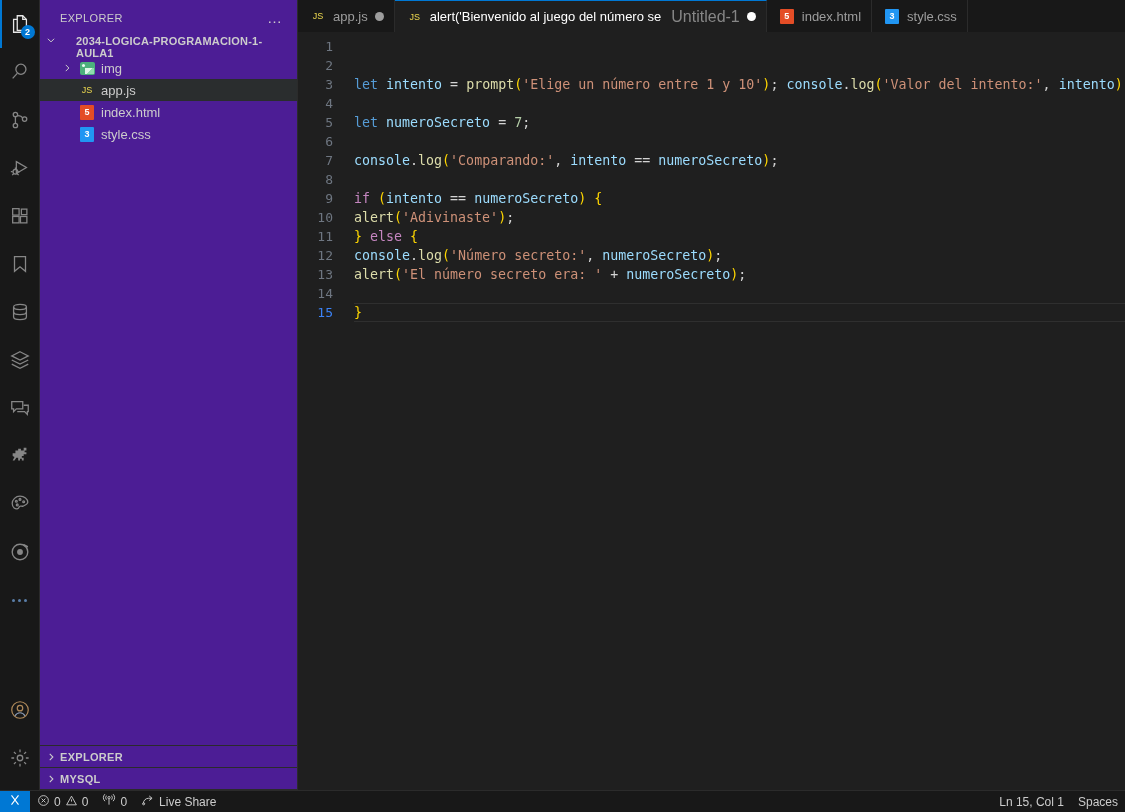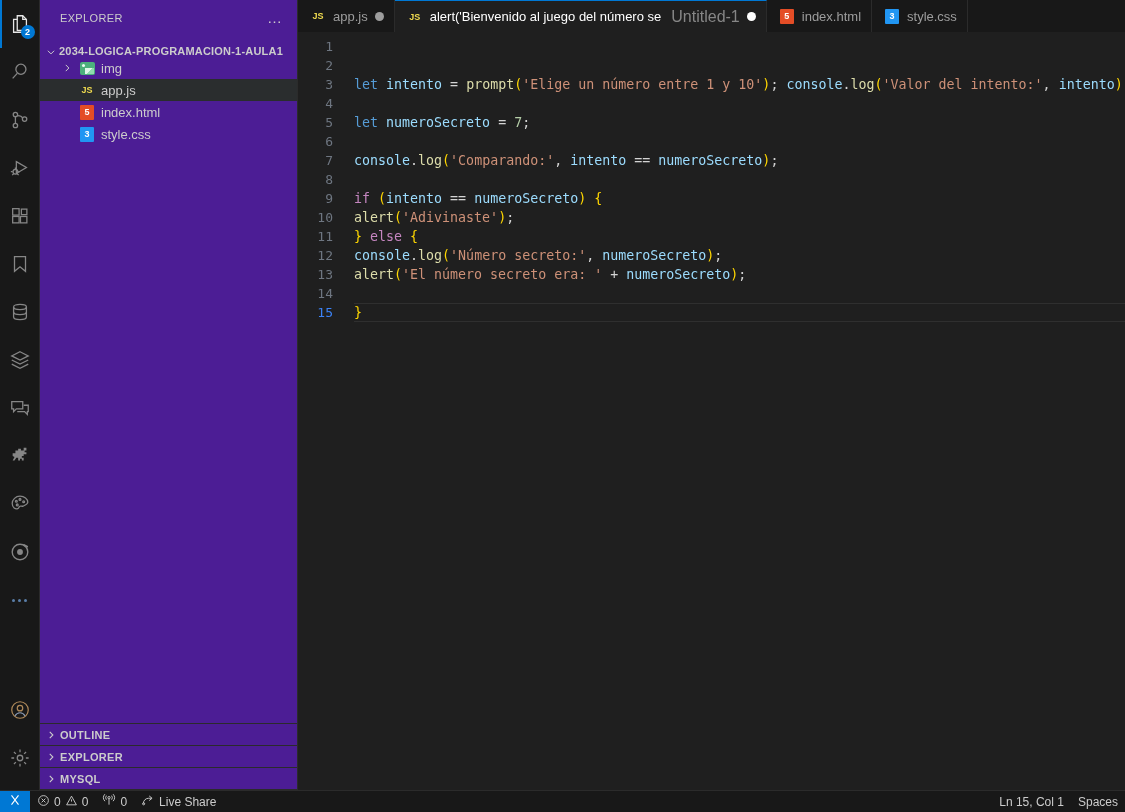--- a/index.html
+++ b/index.html
@@ -45,33 +45,33 @@
     display: flex; flex-direction: column; border-right: 1px solid #2b2b2b;
     position: relative;
   }
   .sb-title {
     height: 35px; display: flex; align-items: center; justify-content: space-between;
     padding: 0 8px 0 20px; color: #cccccc; font-size: 11px; letter-spacing: .35px;
   }
   .sb-title .more { color: #cccccc; font-size: 15px; letter-spacing: 1px; padding: 0 6px; cursor: pointer; }
   .tree { flex: 1; overflow: hidden; }
   .folder-root {
-    height: 22px; display: flex; align-items: flex-end; gap: 3px;
+    height: 22px; display: flex; align-items: flex-start; gap: 20px;
     padding-left: 6px; color: #cccccc; font-size: 11px; font-weight: bold;
     letter-spacing: .2px; cursor: pointer;
   }
   .row {
     height: 22px; display: flex; align-items: center; gap: 6px;
     padding-left: 22px; color: #cccccc; font-size: 13px; cursor: pointer;
   }
   .row.selected { background: #2a2d2e; }
   .row .twisty { width: 11px; display: inline-block; color: #cccccc; }
   .chev { display: inline-block; width: 10px; height: 10px; }
   .fileicon { width: 16px; height: 16px; display: inline-flex; align-items: center; justify-content: center; flex: 0 0 16px; }
-  .jsicon { color: #f0db4f; font-size: 9px; font-weight: bold; font-family: "Liberation Sans", sans-serif; }
+  .jsicon { color: #f0db4f; font-size: 9px; font-weight: normal; font-family: "Liberation Sans", sans-serif; }
   .htmlicon {
     width: 14px; height: 15px; background: #e44d26; color: #fff; font-size: 9px; font-weight: bold;
     display: flex; align-items: center; justify-content: center; border-radius: 1px;
   }
   .cssicon {
     width: 14px; height: 15px; background: #2196f3; color: #fff; font-size: 9px; font-weight: bold;
     display: flex; align-items: center; justify-content: center; border-radius: 1px;
   }
   .imgicon {
     width: 15px; height: 13px; background: #4caf7d; border-radius: 2px; position: relative; overflow: hidden;
@@ -351,28 +351,20 @@
         <div class="row">
           <span class="twisty"></span>
           <span class="fileicon">
               <span class="cssicon">3</span>
             </span>
           <span>style.css</span>
         </div>
       </div>
 
       <div class="sb-sections">
-        <div class="sb-section">
-          <span class="chev">
-            <svg width="10" height="10" viewBox="0 0 16 16" fill="none" stroke="#cccccc" stroke-width="1.7">
-                <path d="M6 3l5 5-5 5"></path>
-              </svg>
-          </span>
-          <span>OUTLINE</span>
-        </div>
         <div class="sb-section">
           <span class="chev">
             <svg width="10" height="10" viewBox="0 0 16 16" fill="none" stroke="#cccccc" stroke-width="1.7">
                 <path d="M6 3l5 5-5 5"></path>
               </svg>
           </span>
           <span>EXPLORER</span>
         </div>
         <div class="sb-section">
           <span class="chev">

